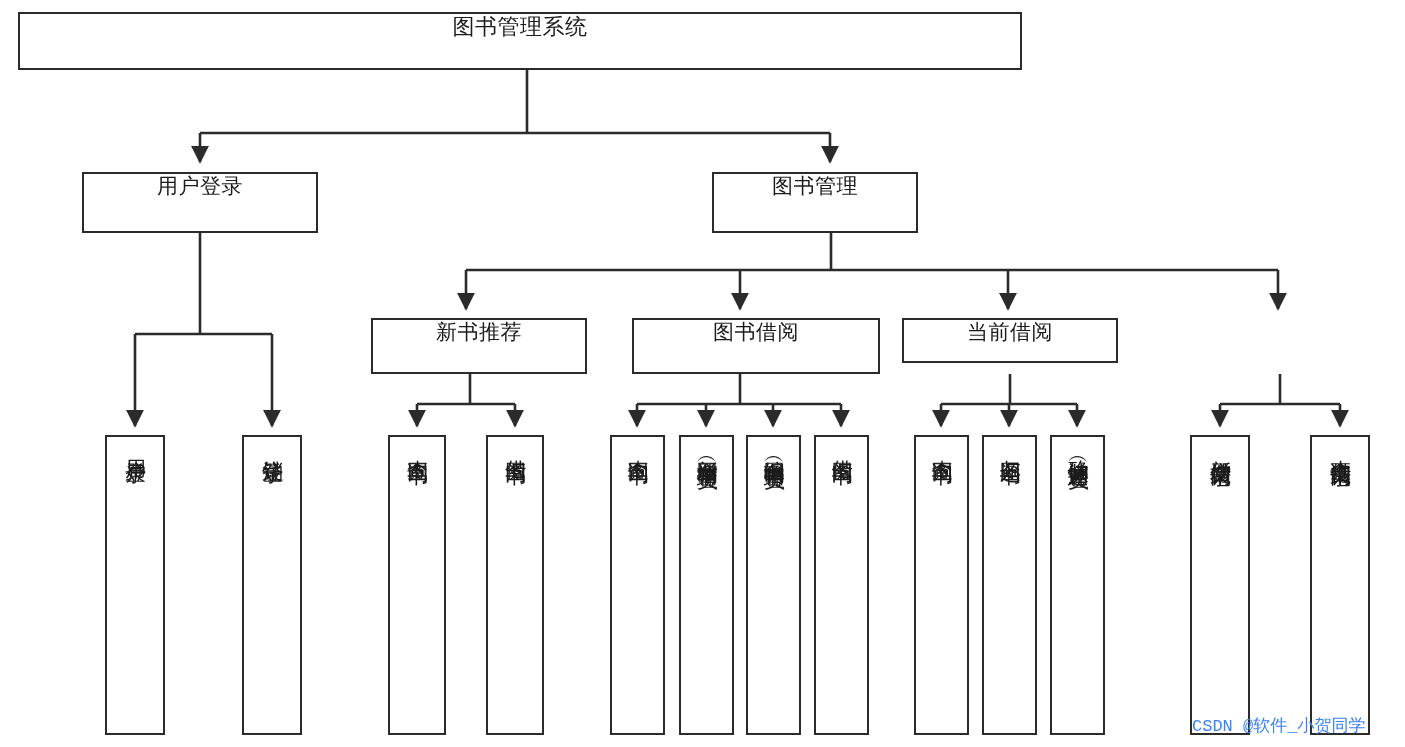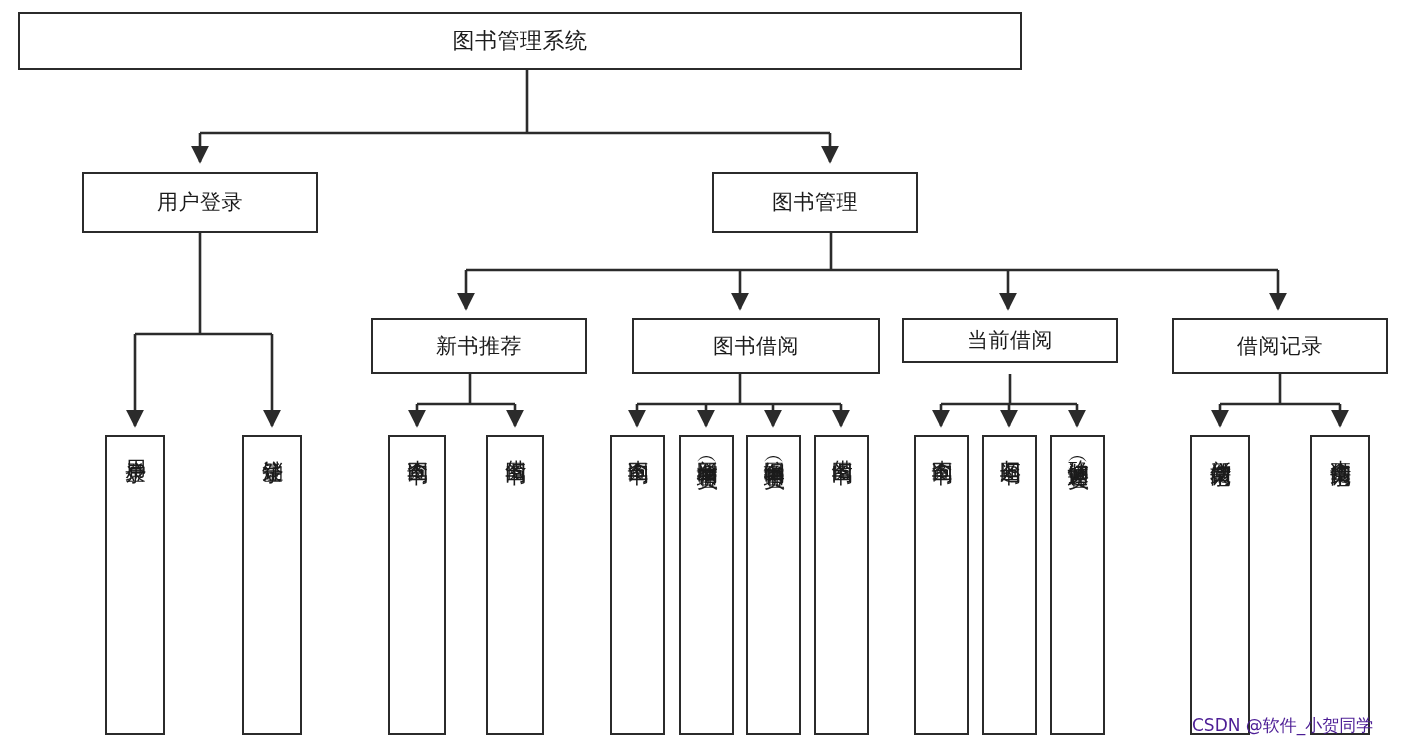--- a/index.html
+++ b/index.html
@@ -24,21 +24,21 @@
     width: 1405px;
     height: 747px;
     pointer-events: none;
   }
   .node {
     position: absolute;
     box-sizing: border-box;
     border: 2px solid #2b2b2b;
     background: #ffffff;
     display: flex;
-    align-items: center;
+    align-items: flex-start;
     justify-content: center;
     color: #1b1b1b;
   }
   .node-label {
     display: block;
     text-align: center;
     line-height: 1.18;
   }
   .h-node .node-label {
     font-size: 21px;
@@ -56,23 +56,24 @@
     writing-mode: vertical-rl;
     text-orientation: upright;
     font-size: 21px;
     line-height: 1.12;
     letter-spacing: 1.5px;
     max-height: 100%;
   }
   .watermark {
     position: absolute;
     font-size: 17px;
-    color: #4c1d95;
+    color: #3b82f6;
     white-space: nowrap;
     user-select: none;
+    font-family: Liberation Mono, monospace;
   }
 </style>
 </head>
 <body>
 
 <div id="canvas">
 
   <svg class="edges" viewBox="0 0 1405 747" xmlns="http://www.w3.org/2000/svg">
     <defs>
       <marker id="arrow" viewBox="0 0 10 10" refX="9" refY="5" markerWidth="7" markerHeight="7" orient="auto-start-reverse">
@@ -136,23 +137,20 @@
 
   <div class="node h-node" style="left:371px; top:318px; width:216px; height:56px;">
     <span class="node-label">新书推荐</span>
   </div>
   <div class="node h-node" style="left:632px; top:318px; width:248px; height:56px;">
     <span class="node-label">图书借阅</span>
   </div>
   <div class="node h-node" style="left:902px; top:318px; width:216px; height:45px;">
     <span class="node-label">当前借阅</span>
   </div>
-  <div class="node h-node" style="left:1172px; top:318px; width:216px; height:56px;">
-    <span class="node-label">借阅记录</span>
-  </div>
 
   <div class="node v-node" style="left:105px; top:435px; width:60px; height:300px;">
     <span class="node-label">用户登录</span>
   </div>
   <div class="node v-node" style="left:242px; top:435px; width:60px; height:300px;">
     <span class="node-label">注销登录</span>
   </div>
 
   <div class="node v-node" style="left:388px; top:435px; width:58px; height:300px;">
     <span class="node-label">查询图书</span>

